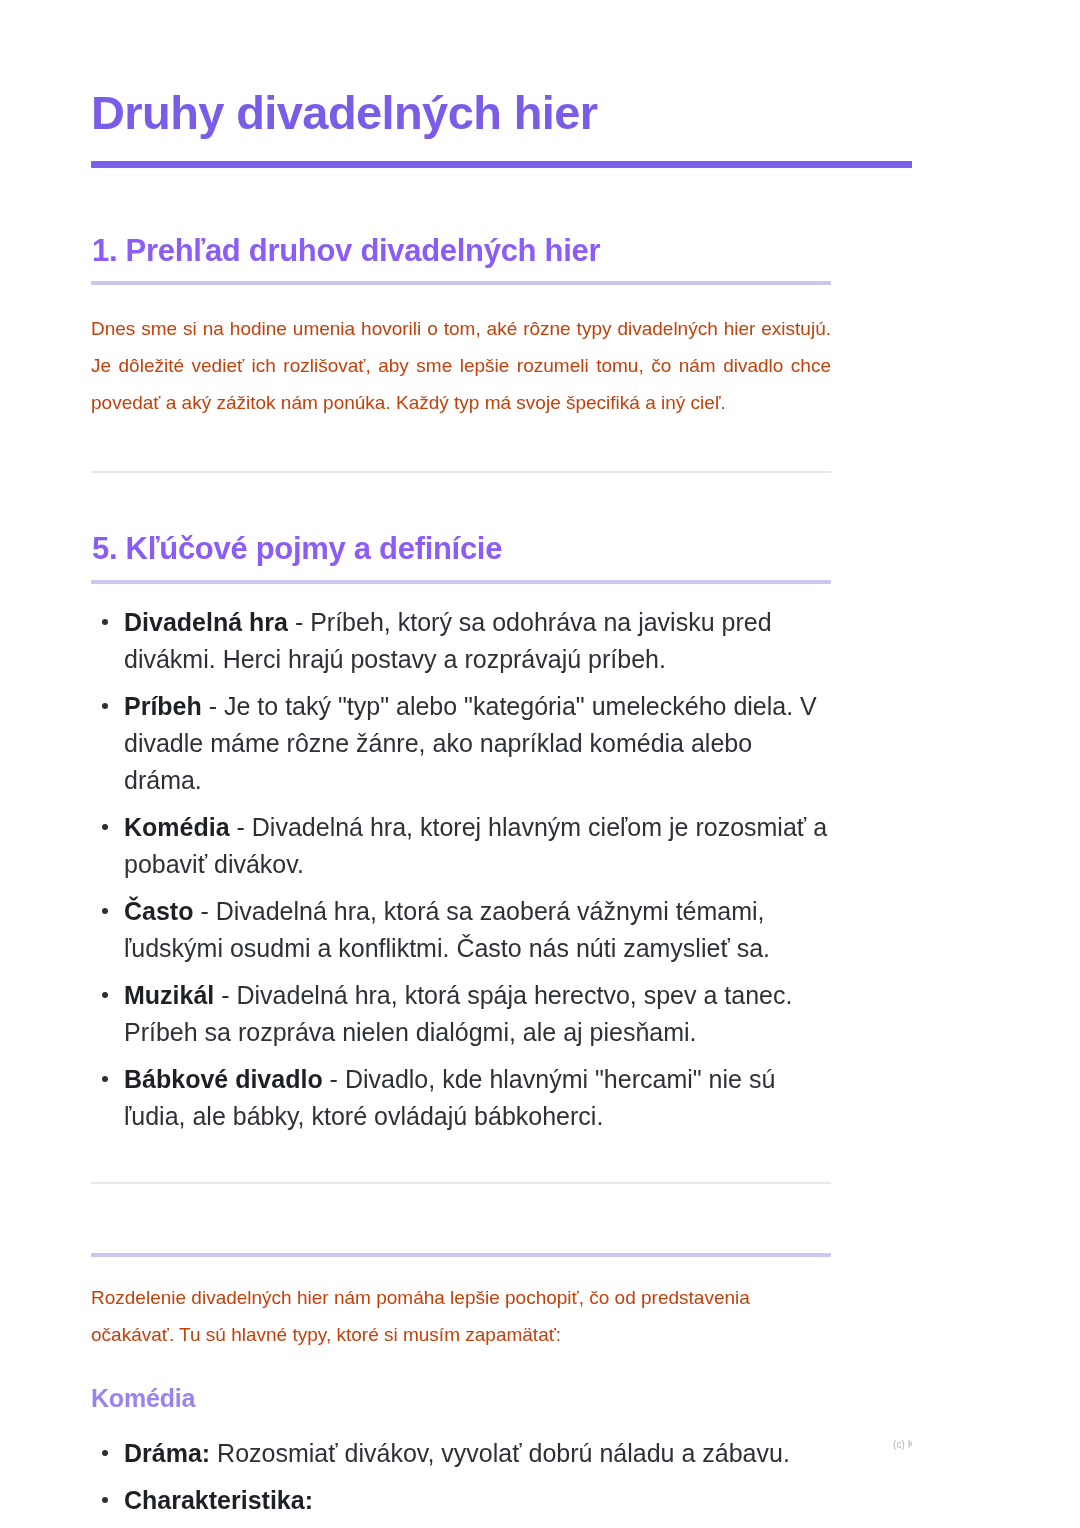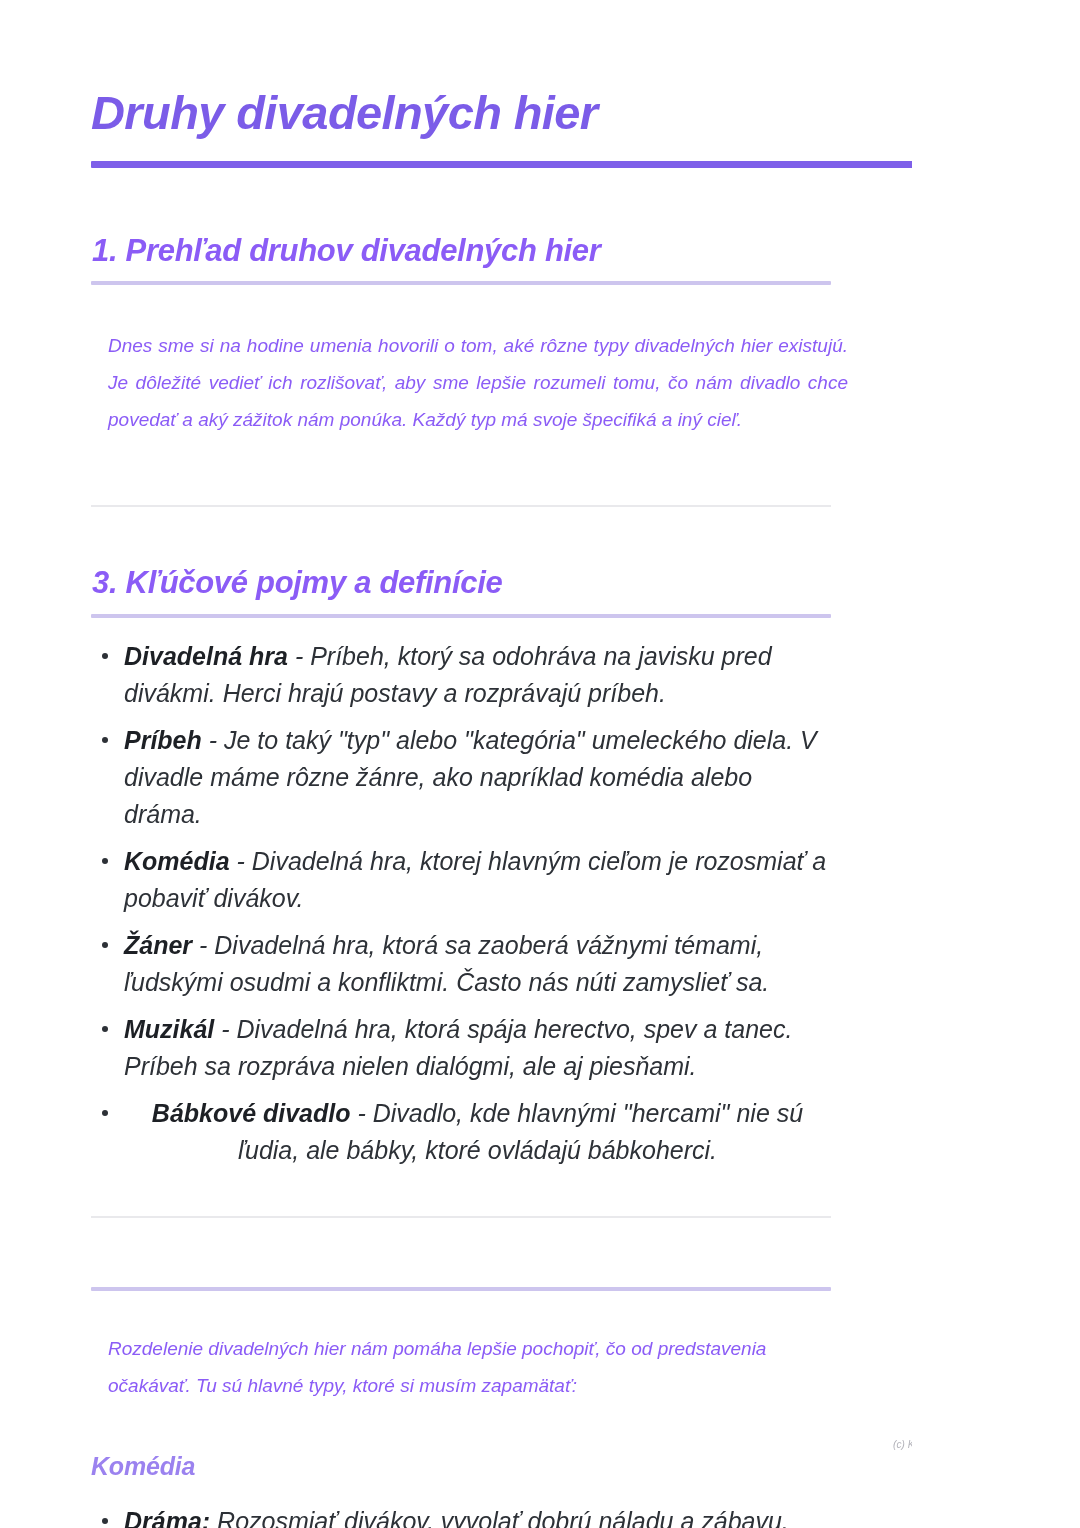--- a/index.html
+++ b/index.html
@@ -13,21 +13,20 @@
     -webkit-font-smoothing: antialiased;
   }
 
   .page {
     position: relative;
     width: 912px;
     height: 1528px;
     background: #ffffff;
     overflow: hidden;
     box-sizing: border-box;
-    font-style: italic;
   }
 
   
   .edge-strip {
     position: absolute;
     left: 977px;
     top: 51px;
     width: 103px;
     height: 1429px;
     background: #f0edfb;
@@ -77,24 +76,24 @@
     width: 740px;
     height: 4px;
     background: #cdc5ee;
     border-radius: 1px;
   }
 
   .h1-gap  { height: 64px; }
 
   
   .body-text {
-    margin: 17px;
+    margin: 0;
     font-size: 19px;
     line-height: 37px;
-    color: #8b5cf6;
+    color: #c2410c;
     text-align: justify;
     width: 740px;
   }
   .body-text.ragged { text-align: left; }
 
   .para-gap { height: 25px; }
 
   
   .soft-sep {
     width: 740px;
@@ -110,21 +109,21 @@
     width: 740px;
   }
   ul.bullets > li {
     position: relative;
     padding-left: 33px;
     font-size: 25px;
     line-height: 37px;
     color: #2d3137;
     margin-bottom: 10px;
   }
-  ul.bullets > li:last-child { margin-bottom: 0; text-align: center; }
+  ul.bullets > li:last-child { margin-bottom: 0; }
   ul.bullets > li .dot {
     position: absolute;
     left: 11px;
     top: 15px;
     width: 6px;
     height: 6px;
     border-radius: 50%;
     background: #2d3137;
   }
   .term {
@@ -173,36 +172,36 @@
       <div class="section-rule"></div>
       <div class="para-gap"></div>
       <p class="body-text">Dnes sme si na hodine umenia hovorili o tom, aké rôzne typy divadelných hier existujú. Je dôležité vedieť ich rozlišovať, aby sme lepšie rozumeli tomu, čo nám divadlo chce povedať a aký zážitok nám ponúka. Každý typ má svoje špecifiká a iný cieľ.</p>
     </div>
 
     <div style="height:50px"></div>
     <div class="soft-sep"></div>
     <div style="height:57px"></div>
 
     <div class="section">
-      <h2 class="section-title">3. Kľúčové pojmy a definície</h2>
+      <h2 class="section-title">5. Kľúčové pojmy a definície</h2>
       <div class="section-rule"></div>
       <div style="height:20px"></div>
 
       <ul class="bullets">
         <li>
           <span class="dot"></span><span class="term">Divadelná hra</span><span> - Príbeh, ktorý sa odohráva na javisku pred divákmi. Herci hrajú postavy a rozprávajú príbeh.</span>
         </li>
         <li>
           <span class="dot"></span><span class="term">Príbeh</span><span> - Je to taký "typ" alebo "kategória" umeleckého diela. V divadle máme rôzne žánre, ako napríklad komédia alebo dráma.</span>
         </li>
         <li>
           <span class="dot"></span><span class="term">Komédia</span><span> - Divadelná hra, ktorej hlavným cieľom je rozosmiať a pobaviť divákov.</span>
         </li>
         <li>
-          <span class="dot"></span><span class="term">Žáner</span><span> - Divadelná hra, ktorá sa zaoberá vážnymi témami, ľudskými osudmi a konfliktmi. Často nás núti zamyslieť sa.</span>
+          <span class="dot"></span><span class="term">Často</span><span> - Divadelná hra, ktorá sa zaoberá vážnymi témami, ľudskými osudmi a konfliktmi. Často nás núti zamyslieť sa.</span>
         </li>
         <li>
           <span class="dot"></span><span class="term">Muzikál</span><span> - Divadelná hra, ktorá spája herectvo, spev a tanec. Príbeh sa rozpráva nielen dialógmi, ale aj piesňami.</span>
         </li>
         <li>
           <span class="dot"></span><span class="term">Bábkové divadlo</span><span> - Divadlo, kde hlavnými "hercami" nie sú ľudia, ale bábky, ktoré ovládajú bábkoherci.</span>
         </li>
       </ul>
     </div>
 

